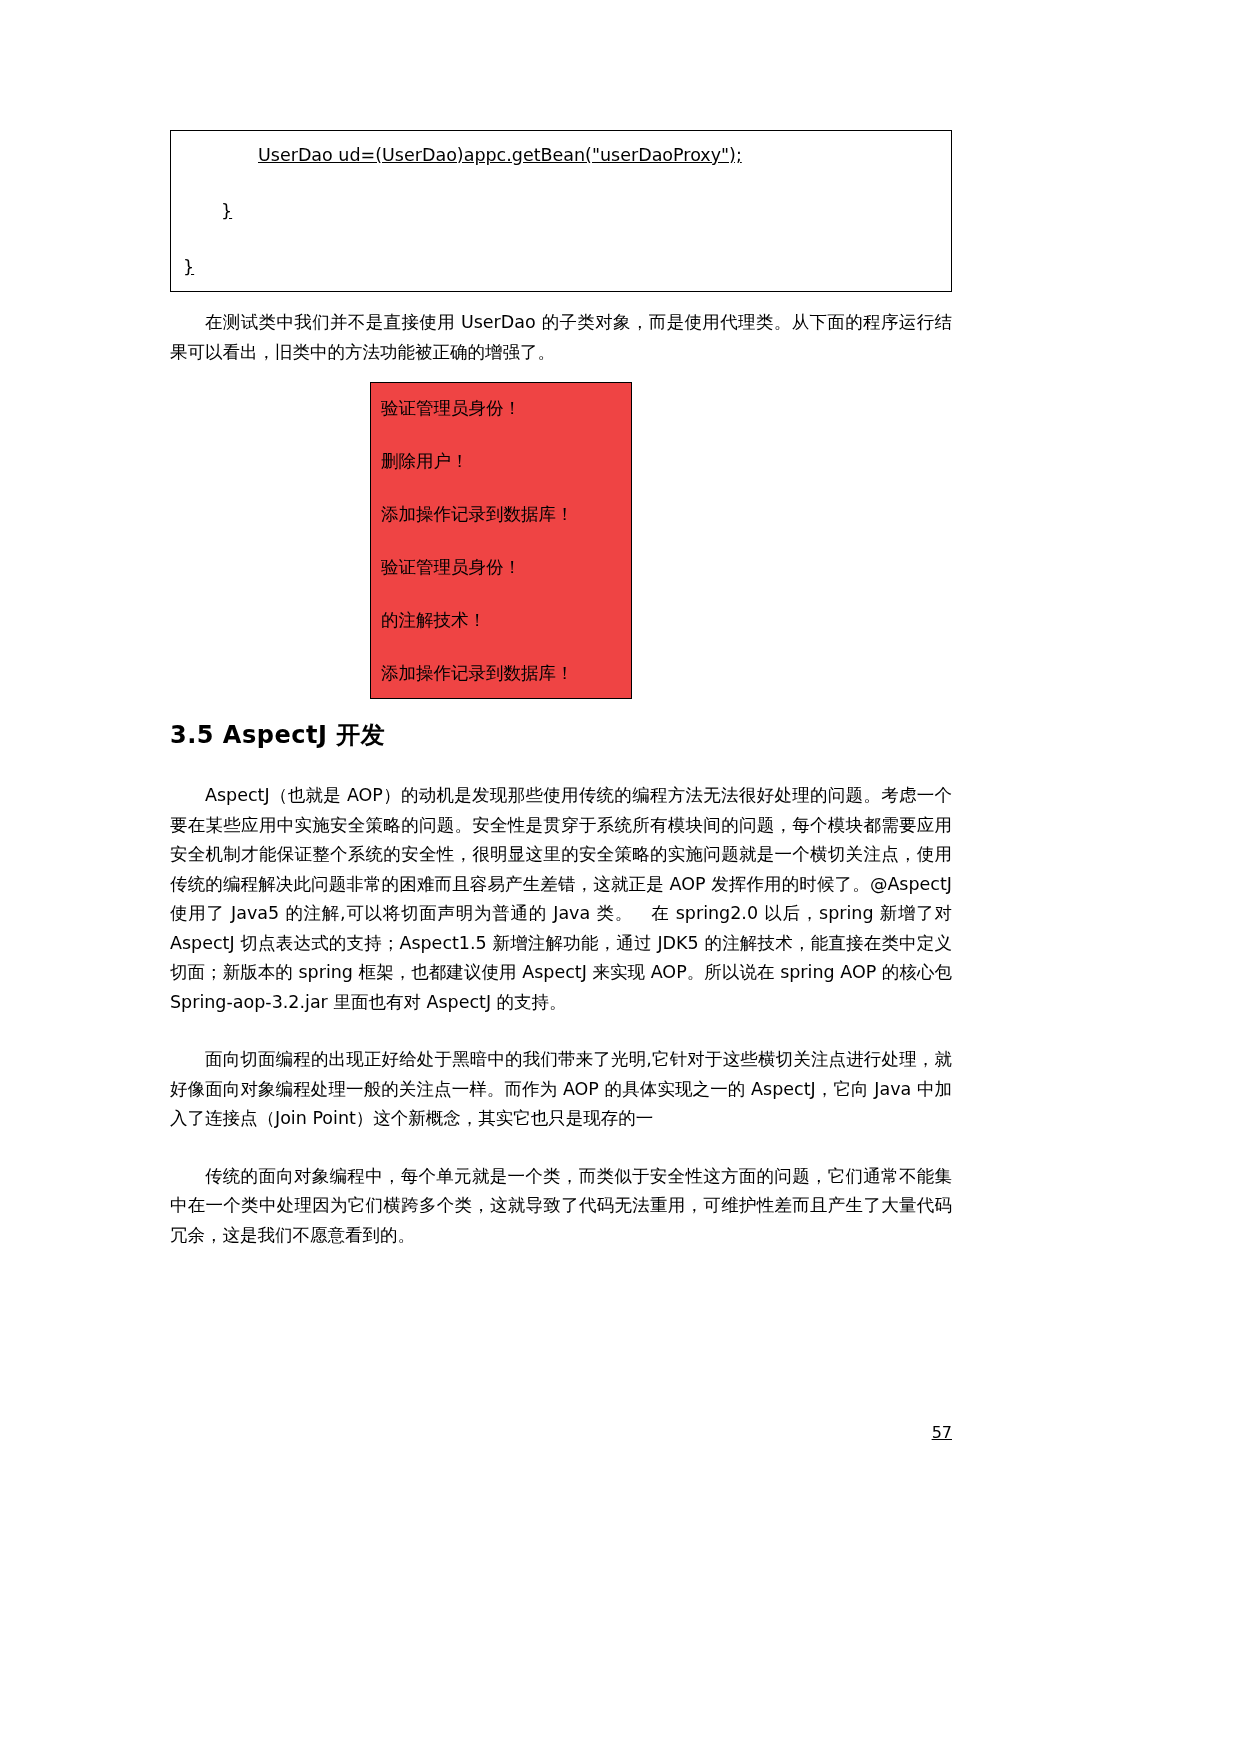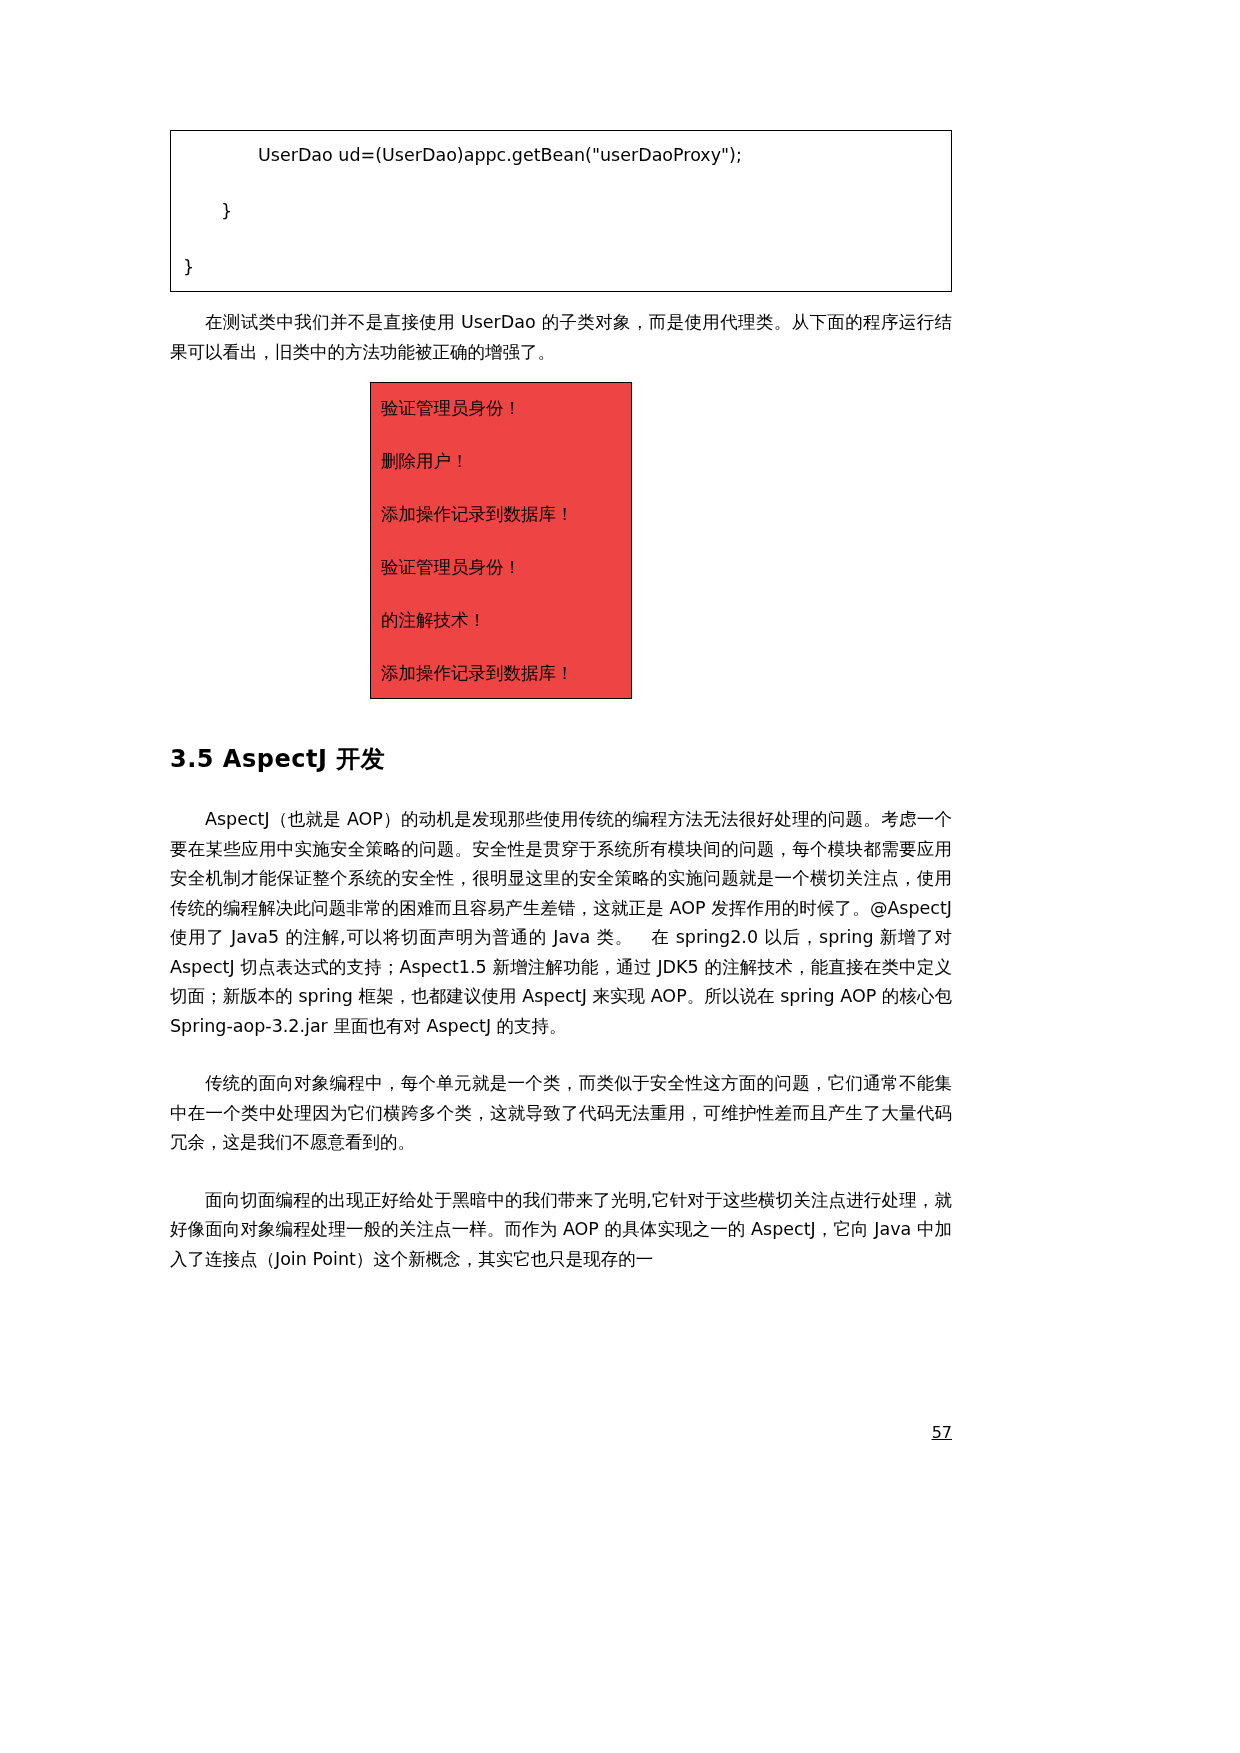--- a/index.html
+++ b/index.html
@@ -19,20 +19,21 @@
     top: 0;
     width: 782px;
   }
 
   
   .code-box {
     margin-top: 130px;
     border: 1px solid #000000;
     padding: 10px 12px;
     background: #ffffff;
+    text-decoration: underline;
   }
   .code-line {
     font-family: "DejaVu Sans", sans-serif;
     font-size: 17.5px;
     line-height: 28px;
     white-space: pre;
     margin-bottom: 28px;
     min-height: 28px;
   }
   .code-line:last-child { margin-bottom: 0; }
@@ -65,21 +66,21 @@
   .out-line {
     font-family: "Liberation Serif", serif;
     font-size: 17.5px;
     line-height: 26px;
     margin-bottom: 27px;
   }
   .out-line:last-child { margin-bottom: 0; }
 
   
   .section-heading {
-    margin-top: 44px;
+    margin-top: 20px;
     font-family: "DejaVu Sans", sans-serif;
     font-size: 24px;
     font-weight: bold;
     letter-spacing: 0.5px;
   }
 
   
   .page-number {
     position: absolute;
     top: 1423px;
@@ -110,19 +111,19 @@
       <div class="out-line">删除用户！</div>
       <div class="out-line">添加操作记录到数据库！</div>
       <div class="out-line">验证管理员身份！</div>
       <div class="out-line">的注解技术！</div>
       <div class="out-line">添加操作记录到数据库！</div>
     </div>
 
     <h2 class="section-heading">3.5 AspectJ 开发</h2>
 
     <p class="para p2">AspectJ（也就是 AOP）的动机是发现那些使用传统的编程方法无法很好处理的问题。考虑一个要在某些应用中实施安全策略的问题。安全性是贯穿于系统所有模块间的问题，每个模块都需要应用安全机制才能保证整个系统的安全性，很明显这里的安全策略的实施问题就是一个横切关注点，使用传统的编程解决此问题非常的困难而且容易产生差错，这就正是 AOP 发挥作用的时候了。@AspectJ 使用了 Java5 的注解,可以将切面声明为普通的 Java 类。　在 spring2.0 以后，spring 新增了对 AspectJ 切点表达式的支持；Aspect1.5 新增注解功能，通过 JDK5 的注解技术，能直接在类中定义切面；新版本的 spring 框架，也都建议使用 AspectJ 来实现 AOP。所以说在 spring AOP 的核心包 Spring-aop-3.2.jar 里面也有对 AspectJ 的支持。</p>
+    <p class="para p4">面向切面编程的出现正好给处于黑暗中的我们带来了光明,它针对于这些横切关注点进行处理，就好像面向对象编程处理一般的关注点一样。而作为 AOP 的具体实现之一的 AspectJ，它向 Java 中加入了连接点（Join Point）这个新概念，其实它也只是现存的一</p>
     <p class="para p3">传统的面向对象编程中，每个单元就是一个类，而类似于安全性这方面的问题，它们通常不能集中在一个类中处理因为它们横跨多个类，这就导致了代码无法重用，可维护性差而且产生了大量代码冗余，这是我们不愿意看到的。</p>
-    <p class="para p4">面向切面编程的出现正好给处于黑暗中的我们带来了光明,它针对于这些横切关注点进行处理，就好像面向对象编程处理一般的关注点一样。而作为 AOP 的具体实现之一的 AspectJ，它向 Java 中加入了连接点（Join Point）这个新概念，其实它也只是现存的一</p>
 
   </div>
 
   <div class="page-number">57</div>
 </div>
 
 </body></html>

